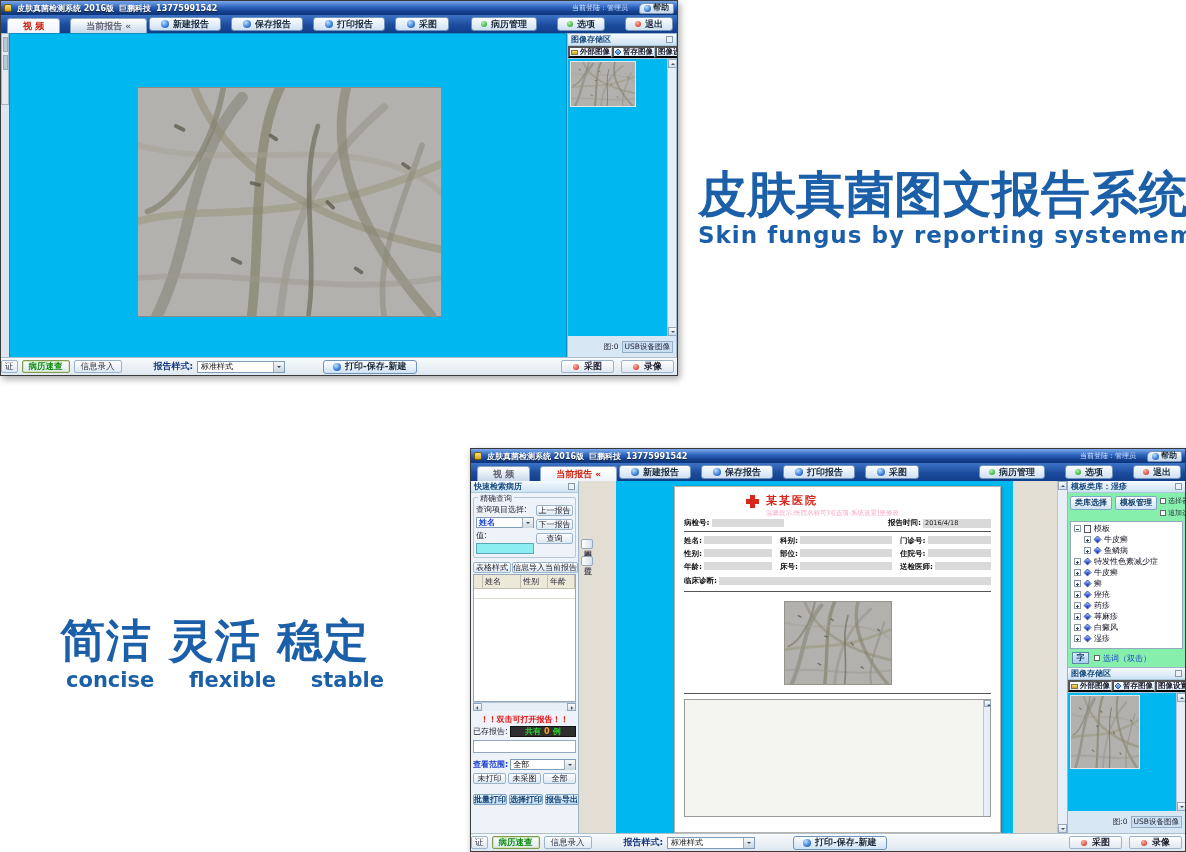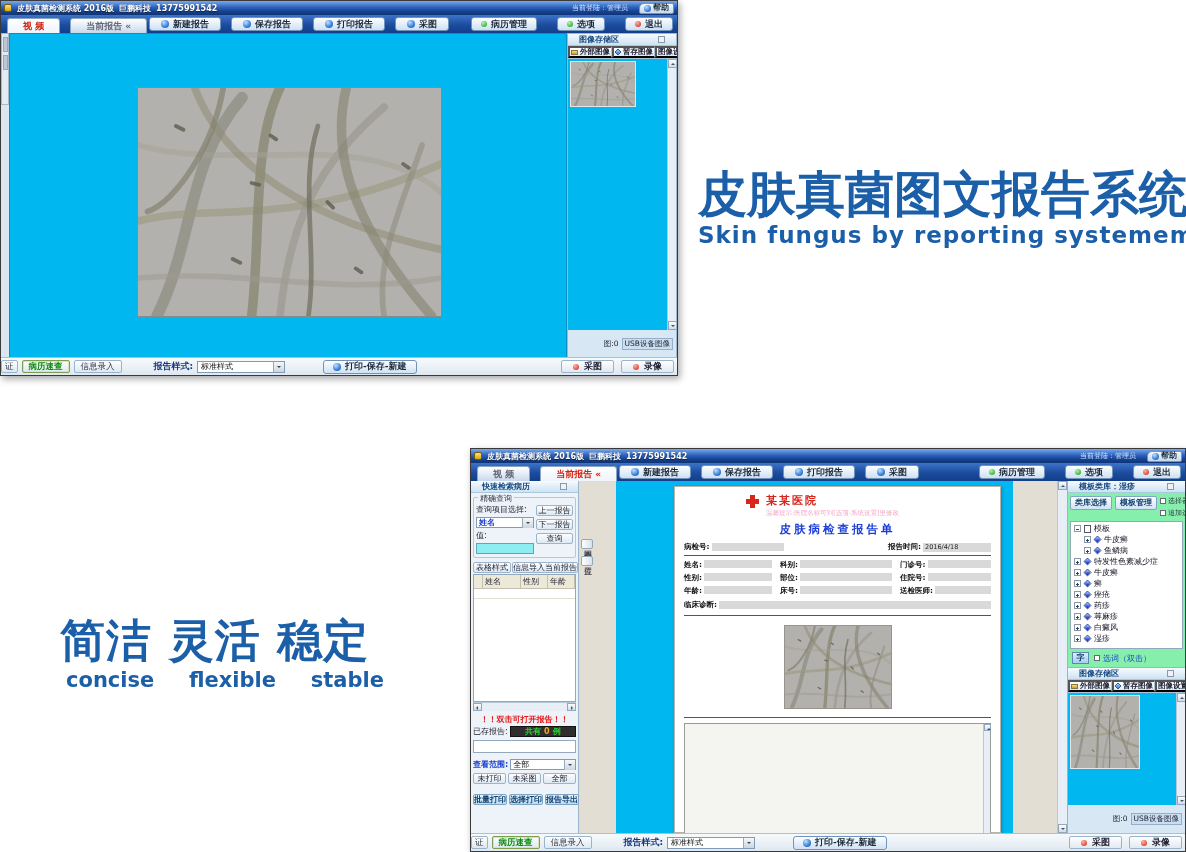--- a/index.html
+++ b/index.html
@@ -41,32 +41,32 @@
 .sarr.dn::before{content:"";position:absolute;left:2px;top:3px;border:2px solid transparent;border-top-color:#456;border-bottom:none}
 .hscroll{position:relative;height:9px;background:#e7eef5;border-top:1px solid #b5c8d8;flex:none}
 .harr{position:absolute;top:0;width:9px;height:8px;background:linear-gradient(#fdfdfd,#cfdce8);border:1px solid #93a8bc}
 .harr.lf{left:0}.harr.rt{right:0}
 .harr.lf::before{content:"";position:absolute;left:2px;top:2px;border:2px solid transparent;border-right-color:#456;border-left:none}
 .harr.rt::before{content:"";position:absolute;left:3px;top:2px;border:2px solid transparent;border-left-color:#456;border-right:none}
 
 
 .store{display:flex;flex-direction:column;background:#eef5fc;border:1px solid #9cb8d0}
 .shot1 .store{position:absolute;right:0;top:32px;width:110px;height:326px}
-.panel-h{height:12px;flex:none;display:flex;align-items:center;justify-content:space-between;padding:0 11px;font-size:8px;font-weight:bold;color:#17497f;background:linear-gradient(#f6fbff,#cde2f2);border-bottom:1px solid #aac8de;white-space:nowrap}
+.panel-h{height:12px;flex:none;display:flex;align-items:center;justify-content:space-between;padding:0 3px;font-size:8px;font-weight:bold;color:#17497f;background:linear-gradient(#f6fbff,#cde2f2);border-bottom:1px solid #aac8de;white-space:nowrap}
 .wbox{width:7px;height:7px;background:#eef2f6;border:1px solid #8899aa;flex:none}
 .store-btns{display:flex;height:13px;flex:none;border-bottom:1px solid #aac4d8}
 .sbtn{flex:1;display:flex;align-items:center;justify-content:center;gap:2px;font-size:7.5px;font-weight:bold;color:#223;background:linear-gradient(#ffffff,#dcebf7);border-right:1px solid #aac4d8;white-space:nowrap;padding:0 1px}
 .sbtn:last-child{border-right:none}
 .ico-ext{width:7px;height:5px;background:linear-gradient(#ffe070,#caa020);border:1px solid #887640;flex:none}
 .ico-tmp{width:6px;height:6px;background:linear-gradient(135deg,#9fd0ff,#2a6fd0);border:1px solid #224a77;transform:rotate(45deg) scale(.85);flex:none}
 .store-body{flex:1;position:relative;background:#00b7f0;overflow:hidden}
 .thumb{position:absolute;left:2px;top:2px;border:1px solid #e6e6e6}
 .shot1 .thumb{width:66px;height:46px}
 .shot2 .thumb{width:70px;height:74px}
-.store-status{height:28px;flex:none;display:flex;align-items:center;justify-content:flex-end;gap:3px;font-size:7.5px;color:#223;background:#d7e7f4;padding:8px 3px;white-space:nowrap}
+.store-status{height:22px;flex:none;display:flex;align-items:center;justify-content:flex-end;gap:3px;font-size:7.5px;color:#223;background:#d7e7f4;padding:8px 3px;white-space:nowrap}
 .usb-label{background:#c9def0;border:1px solid #93aec6;padding:0 2px;font-size:7.5px}
 
 
 .statusbar{position:absolute;left:0;right:0;bottom:0;height:18px;background:linear-gradient(#f7fafc,#dfe8f0);border-top:1px solid #b0bfcc;display:flex;align-items:center;gap:4px;padding:0 0 0 1px;z-index:6}
 .sb-btn{height:13px;display:flex;align-items:center;padding:0 6px;font-size:8.5px;color:#334;background:linear-gradient(#fefefe,#dde8f2);border:1px solid #9ab4cc;border-radius:2px;white-space:nowrap}
 .sb-btn.edge{padding:0 3px;margin-left:-1px}
 .sb-btn.quick{color:#0a8a0a;font-weight:bold;border-color:#7f9c52;box-shadow:0 0 0 1px #d7e4b8 inset}
 .sb-label{font-size:9px;font-weight:bold;color:#16387f;margin-left:28px;white-space:nowrap}
 .sb-select{width:88px;height:12px;background:#fff;border:1px solid #7f9db9;display:flex;align-items:center;justify-content:space-between;font-size:8px;color:#111;padding-left:3px;white-space:nowrap}
 .dd-btn{width:11px;height:10px;background:linear-gradient(#f7f7f7,#ccd6e0);border-left:1px solid #9ab;position:relative;flex:none}
@@ -496,21 +496,20 @@
       </div>
 
       <div class="page">
         <div class="ph">
           <span class="cross"></span>
           <div>
             <div class="hosp">某某医院</div>
             <div class="hint">温馨提示:医院名称可到[选项-系统设置]里修改</div>
           </div>
         </div>
-        <div class="rpt-title">皮肤病检查报告单</div>
         <div class="meta-row">
           <span class="f-label">病检号:</span>
           <span class="f-box" style="width:72px"></span>
           <span class="spacer"></span>
           <span class="f-label">报告时间:</span>
           <span class="date-box">2016/4/18</span>
         </div>
         <div class="sep"></div>
         <div class="grid3">
           <div class="gcell">

